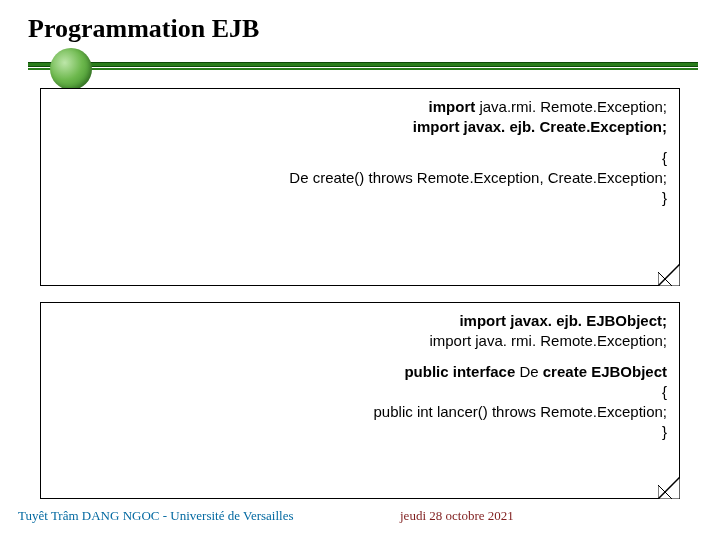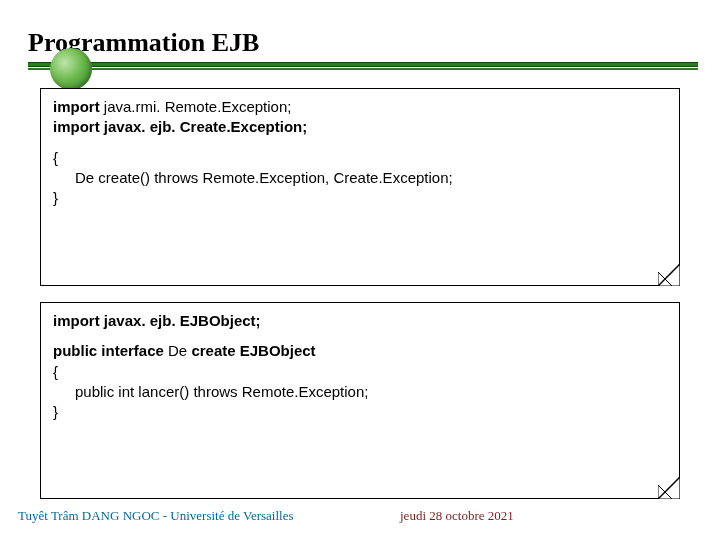--- a/index.html
+++ b/index.html
@@ -12,21 +12,20 @@
     overflow: hidden;
   }
   .title {
     position: absolute;
     top: 14px;
     left: 28px;
     font-family: Georgia, 'Times New Roman', serif;
     font-size: 26px;
     font-weight: bold;
     color: #000;
-    margin-top: 14px;
   }
   .ornament {
     position: absolute;
     top: 52px;
     left: 28px;
     right: 22px;
     height: 26px;
   }
   .circle {
     position: absolute;
@@ -58,20 +57,21 @@
   .codebox {
     position: absolute;
     left: 40px;
     right: 40px;
     border: 1.5px solid #000;
     background: #fff;
     padding: 8px 12px 10px 12px;
     font-size: 15px;
     line-height: 1.35;
     color: #000;
+    text-align: right;
   }
   .box1 { top: 88px; height: 198px; }
   .box2 { top: 302px; height: 197px; }
   .dogear {
     position: absolute;
     right: -1px;
     bottom: -1px;
     width: 22px;
     height: 22px;
     background: #fff;
@@ -139,20 +139,21 @@
     <svg width="22" height="22">
         <path d="M0 22 L22 0 L22 22 Z" fill="#fff" stroke="#000" stroke-width="1.2"></path>
         <path d="M0 22 L22 0" stroke="#000" stroke-width="1.2"></path>
         <path d="M0 22 L0 8 L14 22" fill="none" stroke="#000" stroke-width="1"></path>
       </svg>
   </div>
 </div>
 
 <div class="codebox box2">
   <div><span class="bold">import</span><span class="bold"> javax. ejb. EJBObject;</span></div>
+  <div>import java. rmi. Remote.Exception;</div>
   <div class="spacer"></div>
   <div><span class="bold">public interface </span><span>De </span><span class="bold">create EJBObject</span></div>
   <div>{</div>
   <div class="indent">public int lancer() throws Remote.Exception;</div>
   <div>}</div>
   <div class="dogear"></div>
   <div class="dogear-line">
     <svg width="22" height="22">
         <path d="M0 22 L22 0 L22 22 Z" fill="#fff" stroke="#000" stroke-width="1.2"></path>
         <path d="M0 22 L22 0" stroke="#000" stroke-width="1.2"></path>

